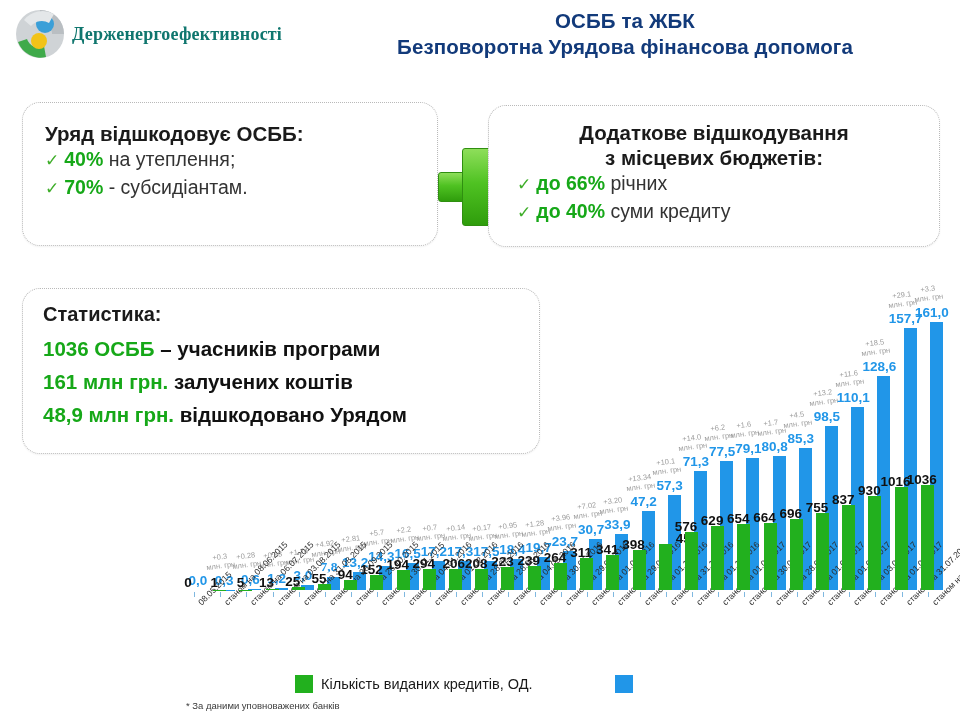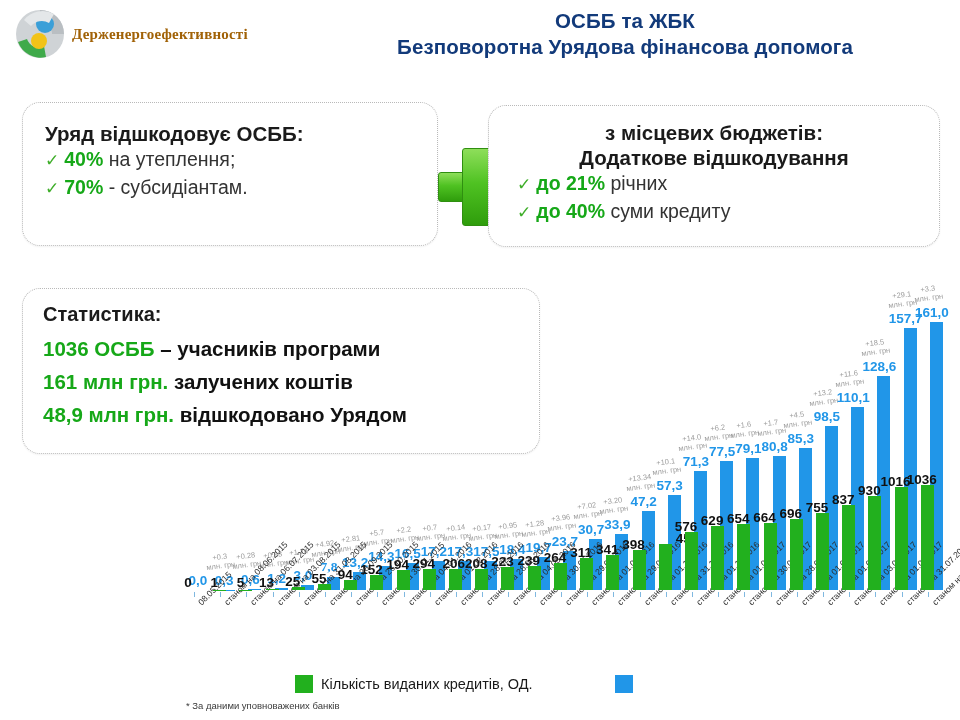--- a/index.html
+++ b/index.html
@@ -8,21 +8,21 @@
     background:#ffffff;
     font-family:"Liberation Sans","DejaVu Sans",sans-serif;
     position:relative;
   }
   
   #header{position:absolute;left:0;top:0;width:960px;height:72px;}
   #logo-wrap{position:absolute;left:14px;top:8px;display:flex;align-items:center;gap:6px;}
   #logo-mark{width:52px;height:52px;position:relative;}
   #logo-text{
     font-family:"Liberation Serif","DejaVu Serif",serif;
-    font-weight:bold;font-size:15px;color:#a16207;letter-spacing:.2px;
+    font-weight:bold;font-size:18px;color:#0f766e;letter-spacing:.2px;
     white-space:nowrap;
   }
   #title{
     position:absolute;left:300px;top:8px;width:650px;
     text-align:center;color:#123a7a;font-weight:bold;font-size:20.5px;
     line-height:26px;letter-spacing:.1px;
   }
   
   .rbox{
     position:absolute;background:#fff;border:1px dotted #b9b9b9;border-radius:18px;
@@ -110,24 +110,24 @@
   </div>
 </div>
 
 <div id="plus">
   <div class="barh"></div>
   <div class="barv"></div>
 </div>
 
 <div class="rbox" id="box-right">
   <div class="inner">
+    <div class="bx-title">Додаткове відшкодування</div>
     <div class="bx-title">з місцевих бюджетів:</div>
-    <div class="bx-title">Додаткове відшкодування</div>
     <div class="bx-line">
-      <span class="chk">✓</span><span class="grn">до 21%</span><span> річних</span>
+      <span class="chk">✓</span><span class="grn">до 66%</span><span> річних</span>
     </div>
     <div class="bx-line">
       <span class="chk">✓</span><span class="grn">до 40%</span><span> суми кредиту</span>
     </div>
   </div>
 </div>
 
 <div class="rbox" id="box-stats">
   <div class="inner">
     <div class="st-title">Статистика:</div>

